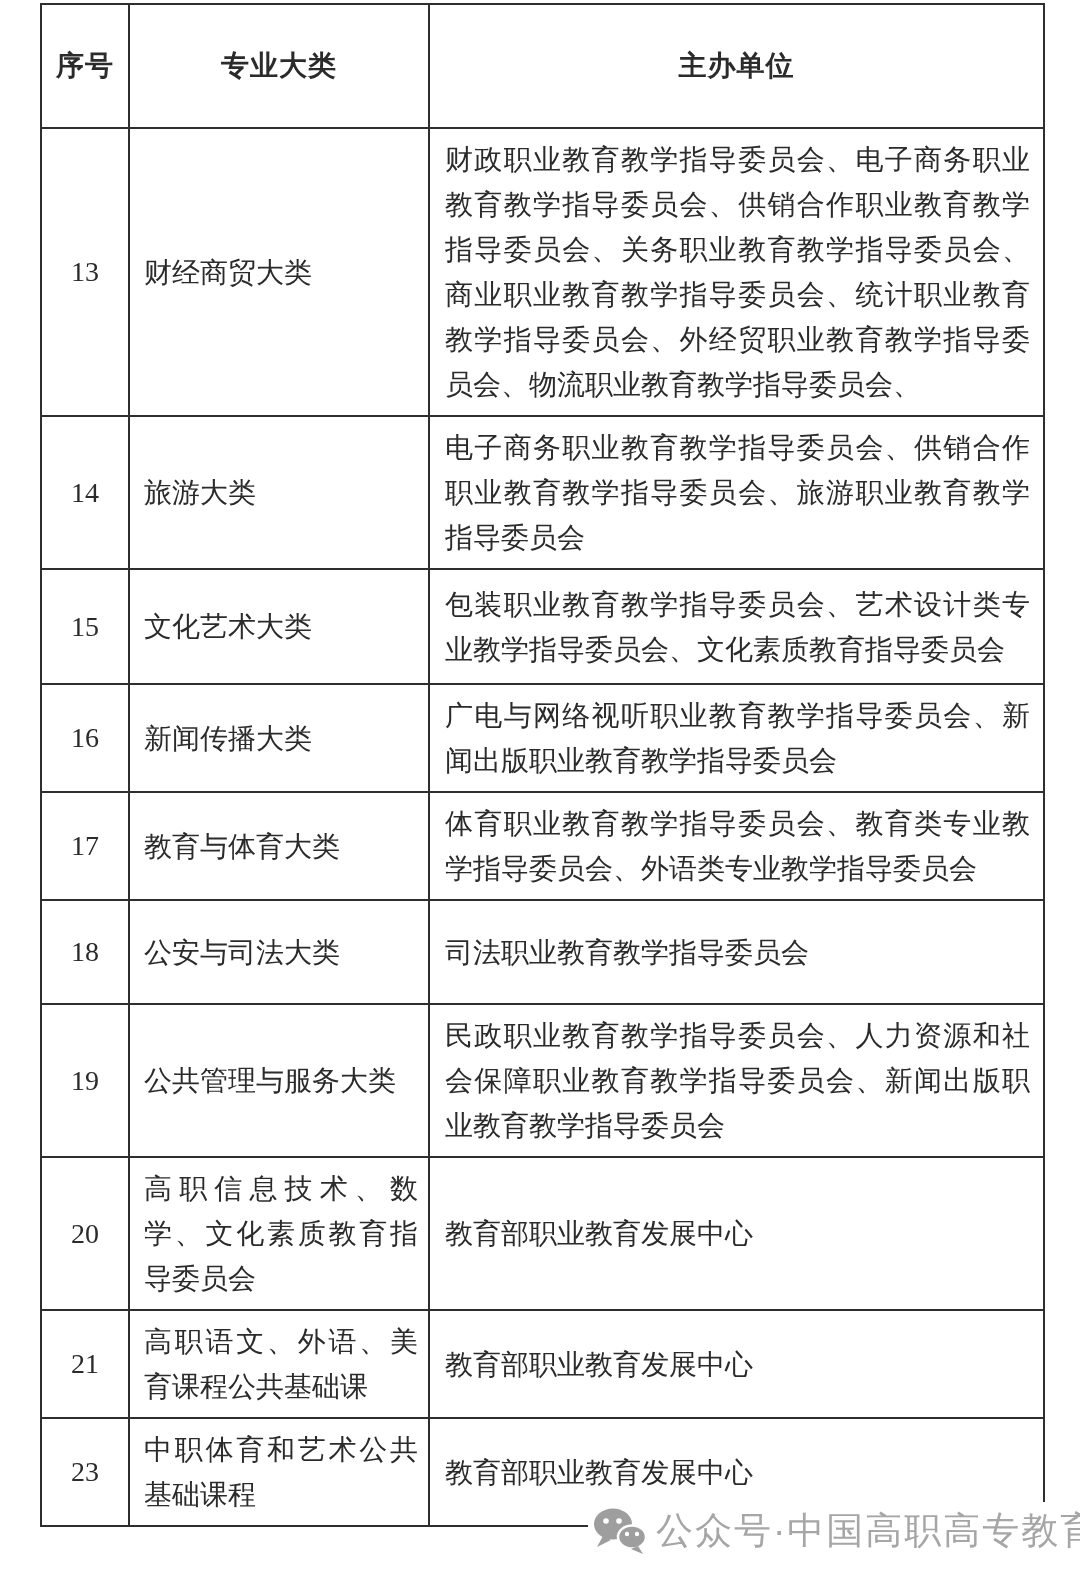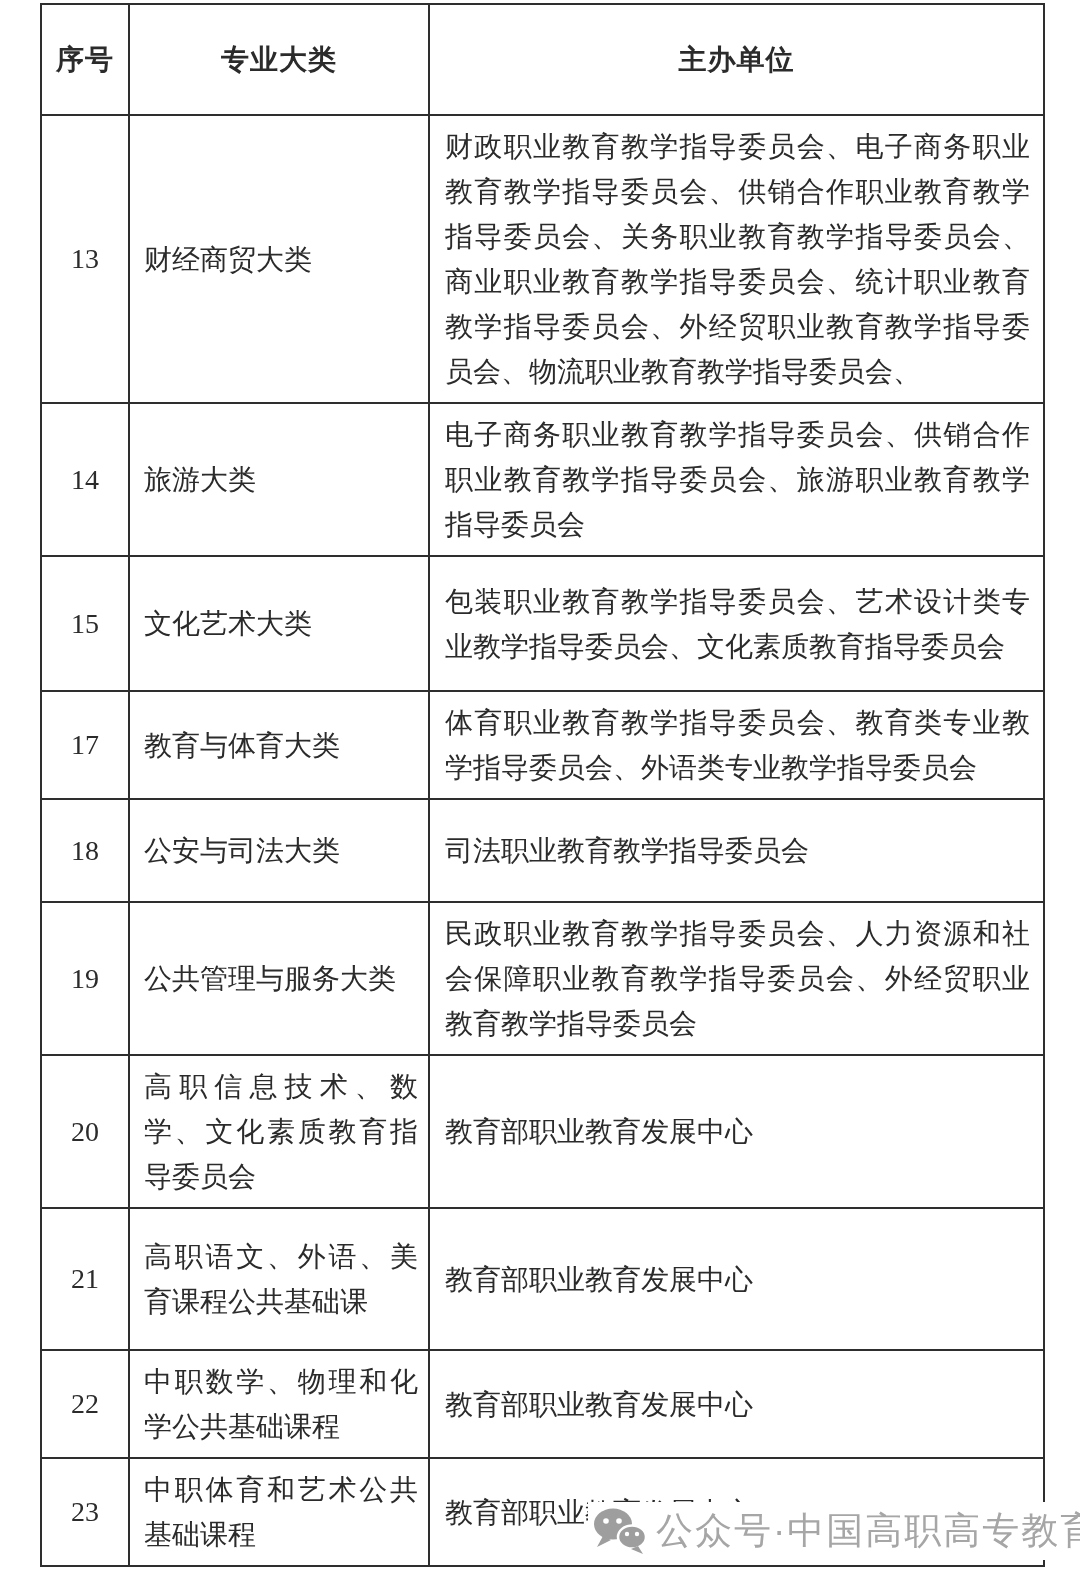--- a/index.html
+++ b/index.html
@@ -32,41 +32,41 @@
     vertical-align: middle;
     font-size: 28px;
     color: #2b2b2b;
     box-sizing: border-box;
   }
   .doc-table th {
     font-weight: bold;
     text-align: center;
     letter-spacing: 1px;
   }
-  thead tr { height: 111px; }
+  thead tr { height: 124px; }
   td.no-cell {
     text-align: center;
     padding: 0;
     margin-top: 17px;
   }
   td.cat-cell {
     text-align: justify;
     padding: 8px 10px 8px 14px;
     line-height: 45px;
     margin-left: 8px;
   }
   td.org-cell {
     text-align: justify;
     padding: 8px 13px 8px 15px;
     line-height: 45px;
   }
   
   tbody tr:nth-child(1)  { height: 285px; }
   tbody tr:nth-child(2)  { height: 140px; }
-  tbody tr:nth-child(3)  { height: 135px; }
+  tbody tr:nth-child(3)  { height: 115px; }
   tbody tr:nth-child(4)  { height: 98px;  }
   tbody tr:nth-child(5)  { height: 103px; }
   tbody tr:nth-child(6)  { height: 104px; }
   tbody tr:nth-child(7)  { height: 145px; }
   tbody tr:nth-child(8)  { height: 142px; }
   tbody tr:nth-child(9)  { height: 106px; padding-left: 20px; }
   tbody tr:nth-child(10) { height: 101px; }
   tbody tr:nth-child(11) { height: 101px; }
 
   .watermark {
@@ -113,47 +113,47 @@
       <td class="no-cell">14</td>
       <td class="cat-cell">旅游大类</td>
       <td class="org-cell">电子商务职业教育教学指导委员会、供销合作职业教育教学指导委员会、旅游职业教育教学指导委员会</td>
     </tr>
     <tr>
       <td class="no-cell">15</td>
       <td class="cat-cell">文化艺术大类</td>
       <td class="org-cell">包装职业教育教学指导委员会、艺术设计类专业教学指导委员会、文化素质教育指导委员会</td>
     </tr>
     <tr>
+      <td class="no-cell">16</td>
+      <td class="cat-cell">新闻传播大类</td>
+      <td class="org-cell">广电与网络视听职业教育教学指导委员会、新闻出版职业教育教学指导委员会</td>
+    </tr>
+    <tr>
       <td class="no-cell">17</td>
       <td class="cat-cell">教育与体育大类</td>
       <td class="org-cell">体育职业教育教学指导委员会、教育类专业教学指导委员会、外语类专业教学指导委员会</td>
     </tr>
     <tr>
       <td class="no-cell">18</td>
       <td class="cat-cell">公安与司法大类</td>
       <td class="org-cell">司法职业教育教学指导委员会</td>
     </tr>
     <tr>
       <td class="no-cell">19</td>
       <td class="cat-cell">公共管理与服务大类</td>
-      <td class="org-cell">民政职业教育教学指导委员会、人力资源和社会保障职业教育教学指导委员会、外经贸职业教育教学指导委员会</td>
+      <td class="org-cell">民政职业教育教学指导委员会、人力资源和社会保障职业教育教学指导委员会、新闻出版职业教育教学指导委员会</td>
     </tr>
     <tr>
       <td class="no-cell">20</td>
       <td class="cat-cell">高职信息技术、数学、文化素质教育指导委员会</td>
       <td class="org-cell">教育部职业教育发展中心</td>
     </tr>
     <tr>
       <td class="no-cell">21</td>
       <td class="cat-cell">高职语文、外语、美育课程公共基础课</td>
-      <td class="org-cell">教育部职业教育发展中心</td>
-    </tr>
-    <tr>
-      <td class="no-cell">22</td>
-      <td class="cat-cell">中职数学、物理和化学公共基础课程</td>
       <td class="org-cell">教育部职业教育发展中心</td>
     </tr>
     <tr>
       <td class="no-cell">23</td>
       <td class="cat-cell">中职体育和艺术公共基础课程</td>
       <td class="org-cell">教育部职业教育发展中心</td>
     </tr>
   </tbody>
 </table>
 

